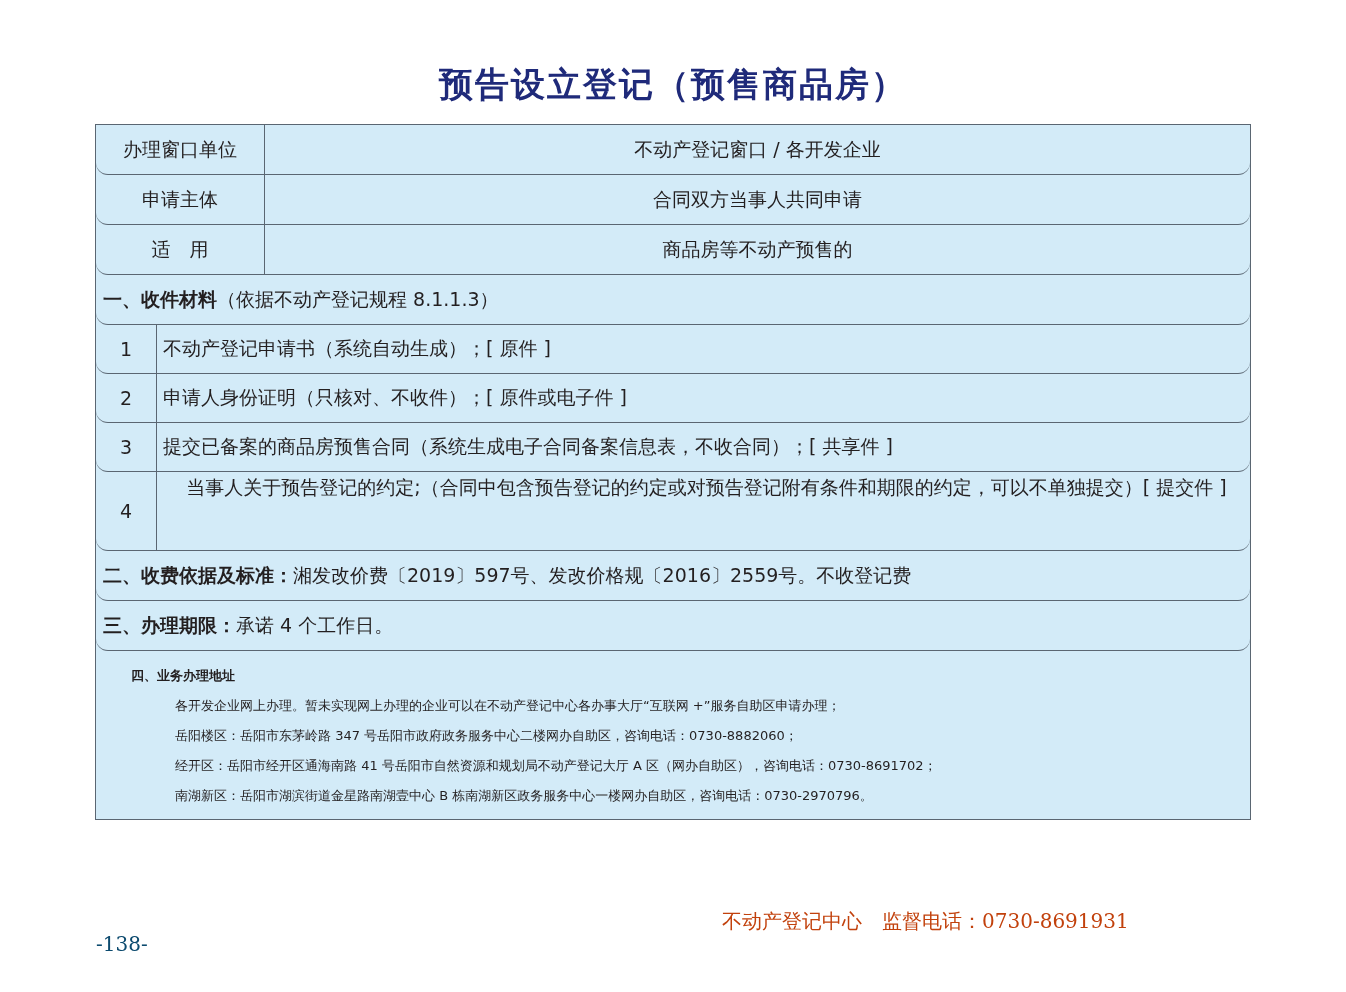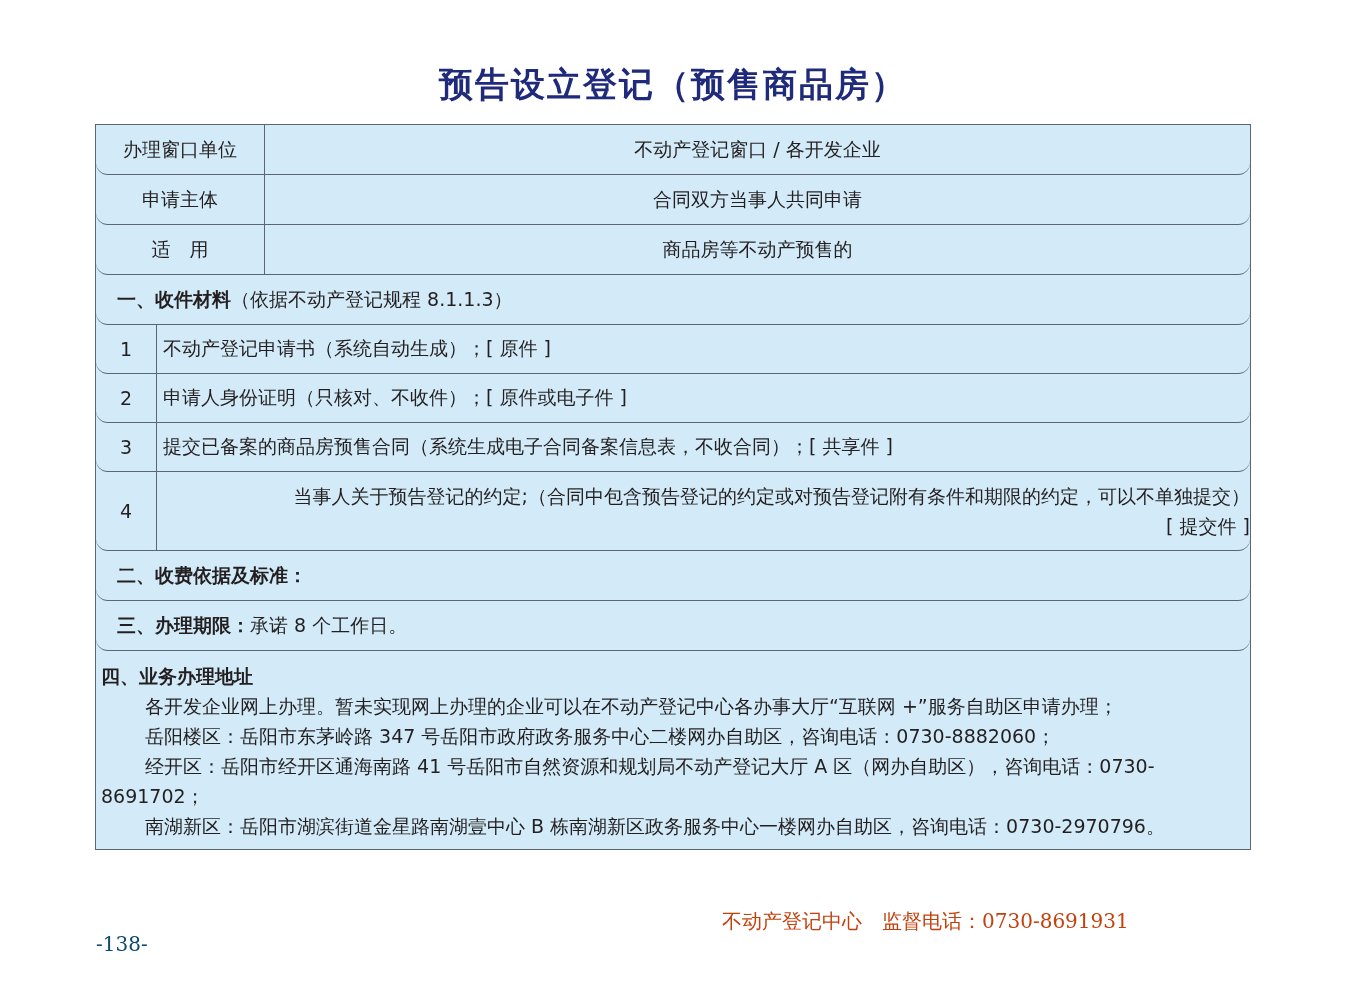--- a/index.html
+++ b/index.html
@@ -8,28 +8,28 @@
   .title { position: absolute; left: 0; width: 1346px; top: 62px; text-align: center;
            font-family: "DejaVu Serif", "Liberation Serif", serif; font-weight: bold;
            font-size: 34px; color: #1f2a7a; letter-spacing: 2px; }
   .tbl { position: absolute; left: 95px; top: 124px; width: 1156px;
          border: 1.5px solid #5a6672; background: #d3ebf8; box-sizing: border-box; }
   .row { display: flex; border-bottom: 1.5px solid #5a6672; box-sizing: border-box; border-radius: 12px; }
   .row:last-child { border-bottom: none; }
   .cell { box-sizing: border-box; font-size: 19px; display: flex; align-items: center; }
   .lbl { width: 169px; justify-content: center; border-right: 1.5px solid #5a6672; height: 49px; }
   .val { flex: 1; justify-content: center; height: 49px; }
-  .sec { padding-left: 21px; height: 49px; font-size: 19px; display: flex; align-items: center; }
+  .sec { padding-left: 7px; height: 49px; font-size: 19px; display: flex; align-items: center; }
   .sec b { font-weight: bold; }
   .num { width: 61px; justify-content: center; border-right: 1.5px solid #5a6672; }
   .item { flex: 1; padding-left: 6px; }
   .h49 { height: 49px; }
   .h79 { height: 79px; }
-  .item4 { flex-direction: column; align-items: flex-end; justify-content: center; line-height: 30px; }
-  .addr { padding: 10px 6px 8px 5px; font-size: 19px; line-height: 30px; display: block; }
+  .item4 { align-items: flex-start; justify-content: center; line-height: 30px; }
+  .addr { padding: 10px 6px 8px 5px; font-size: 13px; line-height: 30px; display: block; margin-left: 30px; }
   .addr .indent { text-indent: 44px; display: block; }
   .footer-right { position: absolute; left: 722px; top: 908px; font-family: "DejaVu Serif", "Liberation Serif", serif;
                   font-size: 20px; color: #c2410c; }
   .page-num { position: absolute; left: 96px; top: 932px; font-family: "DejaVu Serif", "Liberation Serif", serif;
               font-size: 20px; color: #0c4a6e; }
 </style>
 </head>
 <body>
 
 <div class="title">预告设立登记（预售商品房）</div>
@@ -70,26 +70,27 @@
     <div class="cell num">4</div>
     <div class="cell item item4">
       <span>当事人关于预告登记的约定;（合同中包含预告登记的约定或对预告登记附有条件和期限的约定，可以不单独提交）</span>
       <span>[ 提交件 ]</span>
     </div>
   </div>
 
   <div class="row">
     <div class="sec">
       <b>二、收费依据及标准：</b>
+      <span>湘发改价费〔2019〕597号、发改价格规〔2016〕2559号。不收登记费</span>
     </div>
   </div>
   <div class="row">
     <div class="sec">
       <b>三、办理期限：</b>
-      <span>承诺 8 个工作日。</span>
+      <span>承诺 4 个工作日。</span>
     </div>
   </div>
   <div class="row">
     <div class="addr">
       <b style="display:block;">四、业务办理地址</b>
       <span class="indent">各开发企业网上办理。暂未实现网上办理的企业可以在不动产登记中心各办事大厅“互联网 +”服务自助区申请办理；</span>
       <span class="indent">岳阳楼区：岳阳市东茅岭路 347 号岳阳市政府政务服务中心二楼网办自助区，咨询电话：0730-8882060；</span>
       <span class="indent">经开区：岳阳市经开区通海南路 41 号岳阳市自然资源和规划局不动产登记大厅 A 区（网办自助区），咨询电话：0730-8691702；</span>
       <span class="indent">南湖新区：岳阳市湖滨街道金星路南湖壹中心 B 栋南湖新区政务服务中心一楼网办自助区，咨询电话：0730-2970796。</span>
     </div>

